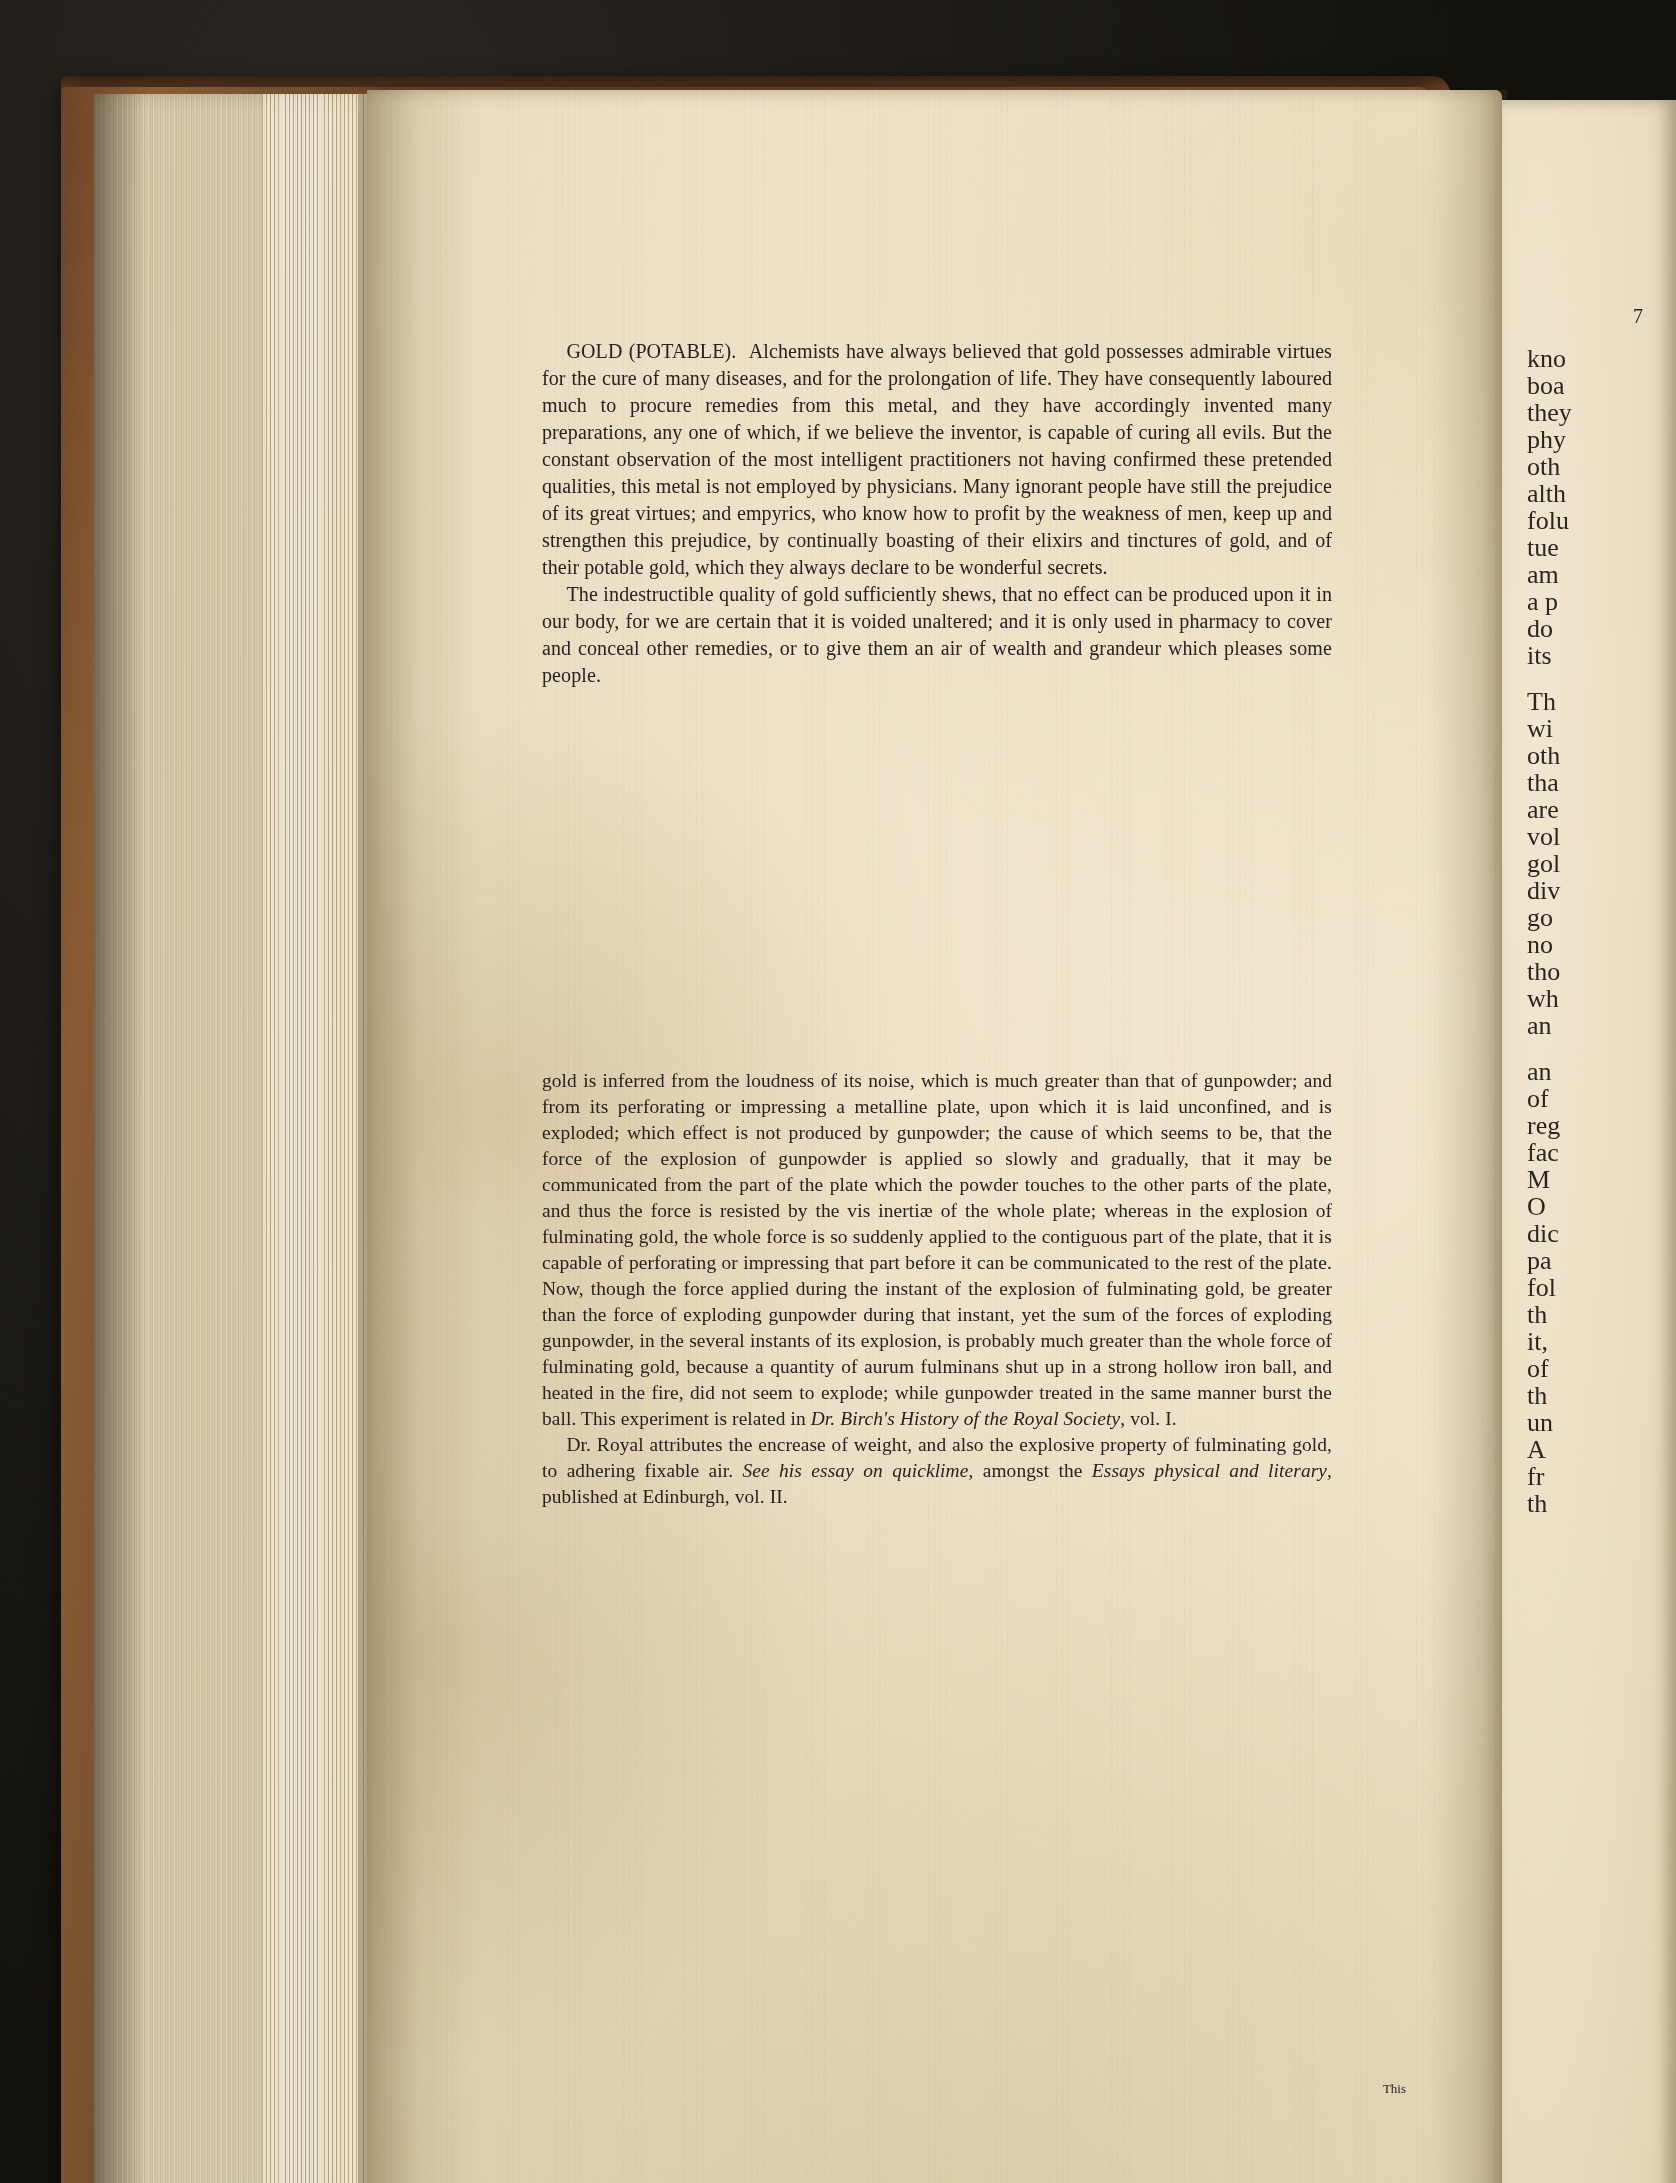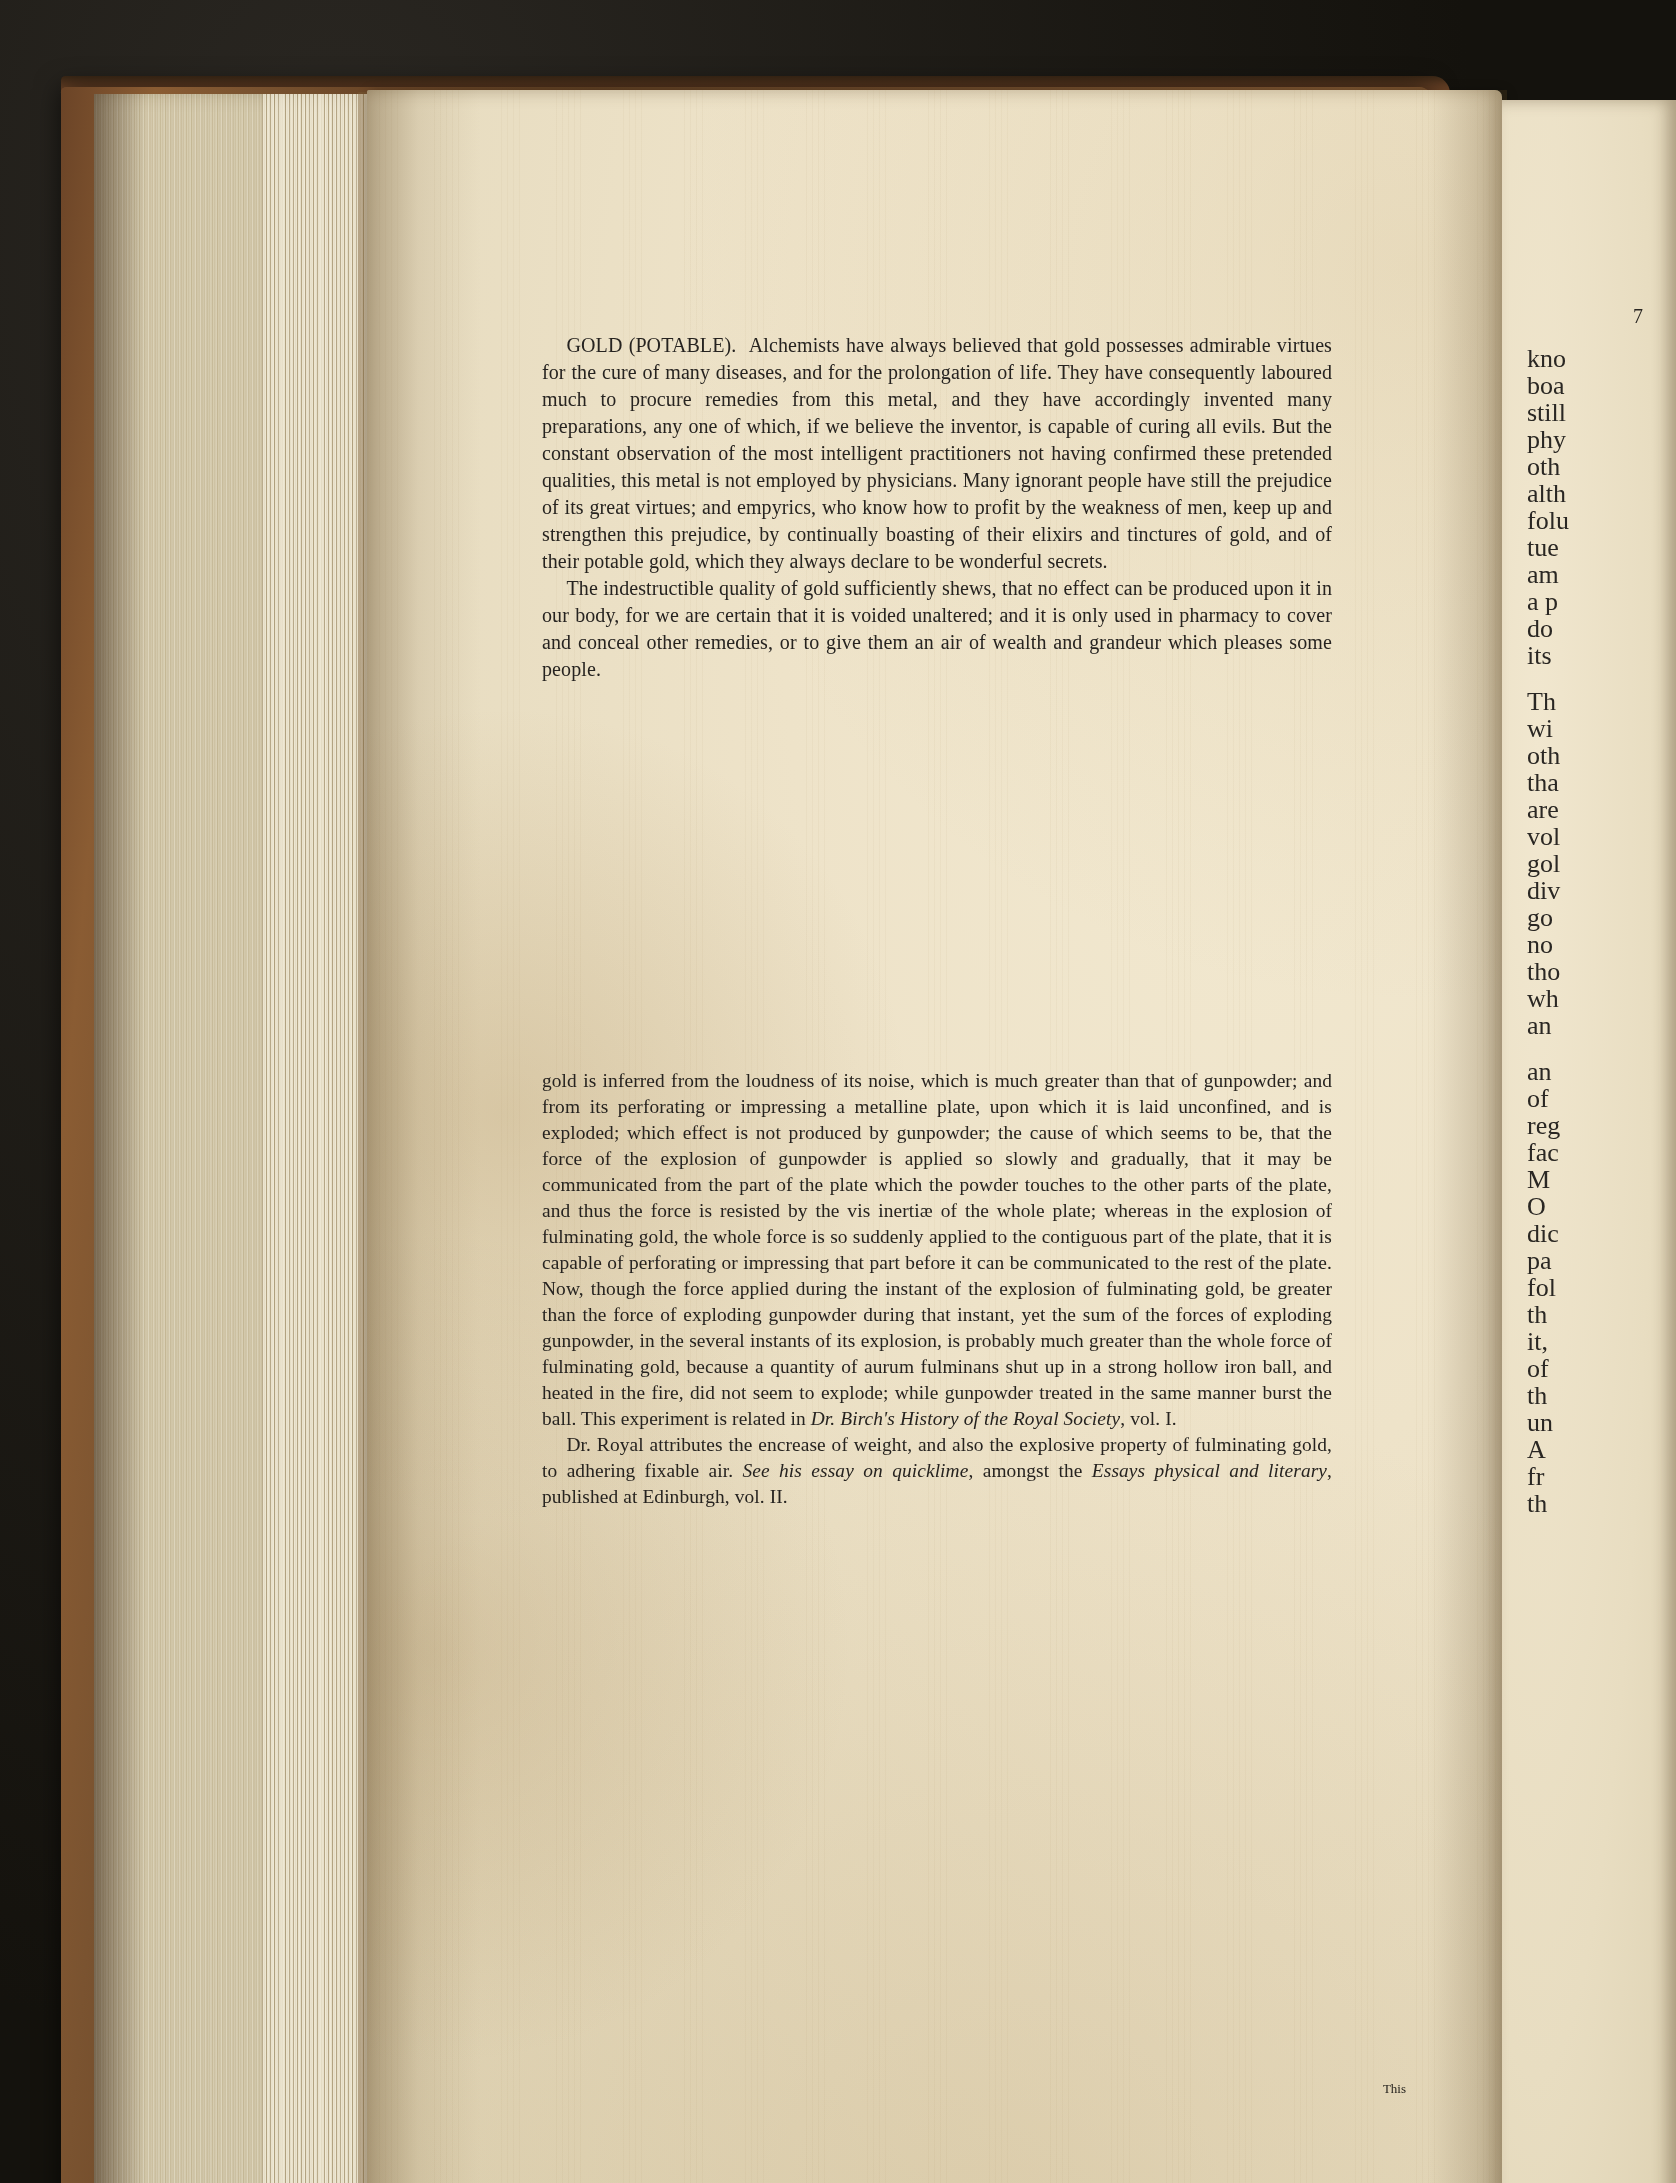--- a/index.html
+++ b/index.html
@@ -139,21 +139,21 @@
     right: 0;
     top: 214px;
     text-align: center;
     font-size: 24.5px;
     letter-spacing: 5.2px;
     color: #26231e;
   }
   #col {
     position: absolute;
     left: 175px;
-    top: 242px;
+    top: 248px;
     width: 790px;
   }
   .para {
     font-size: 20px;
     line-height: 27px;
     text-align: justify;
     text-justify: inter-word;
     color: #262320;
     margin: 0 0 0 0;
     letter-spacing: 0.1px;
@@ -253,21 +253,21 @@
 
 <div id="page-gutter-shadow"></div>
 <div id="page-right-shadow"></div>
 
 <div id="page-next">
   <div id="next-pageno">7</div>
   <div id="next-col">
     <div id="fp1">
         <p>kno</p>
         <p>boa</p>
-        <p>still</p>
+        <p>they</p>
         <p>phy</p>
         <p>oth</p>
         <p>alth</p>
         <p>folu</p>
         <p>tue</p>
         <p>am</p>
         <p>a p</p>
         <p>do</p>
         <p>its</p>
       </div>

